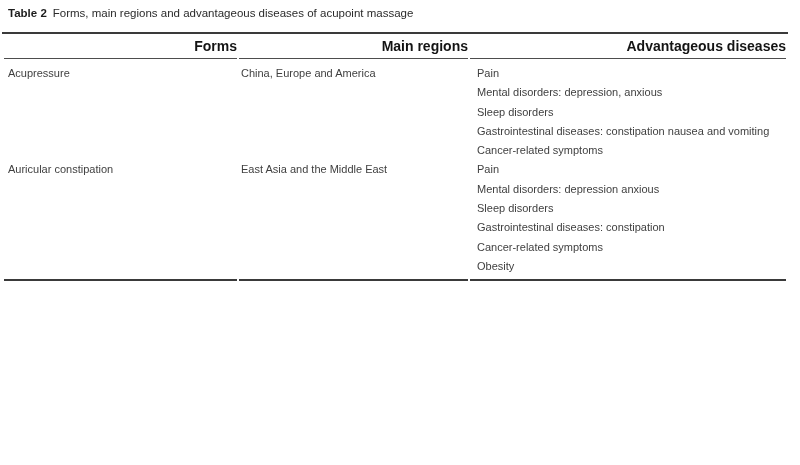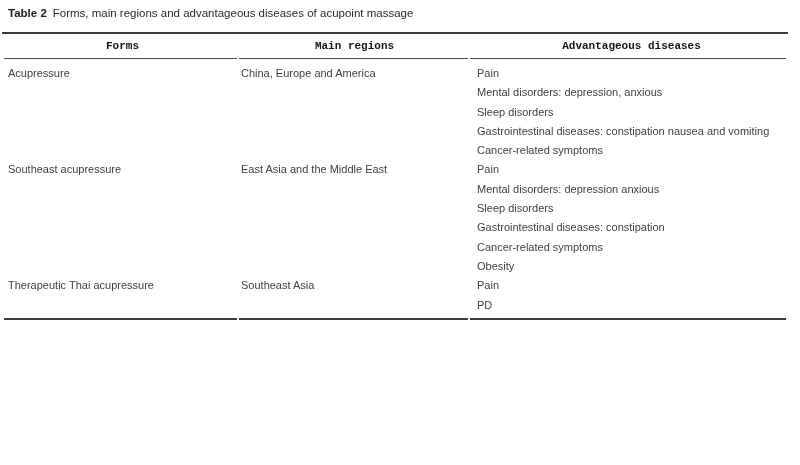--- a/index.html
+++ b/index.html
@@ -32,28 +32,27 @@
     width:786px;
     border-collapse:separate;
     border-spacing:2px 0;
     table-layout:fixed;
     border-top:2px solid var(--rule-thick);
   }
   col.c1{width:233px;}
   col.c2{width:229px;}
   col.c3{width:316px;}
   th{
-    text-align:center;
-    font-size:11px;
+    text-align:right;
+    font-size:14px;
     font-weight:bold;
     color:var(--header-color);
     padding:6px 0 6px 0;
     border-bottom:1px solid var(--rule-thin);
     line-height:12px;
-    font-family:Liberation Mono, monospace;
   }
   th.h1{padding-left:4px;}
   th.h2{padding-left:2px;margin-left:20px;}
   th.h3{padding-left:7px;margin-left:27px;}
   td{
     vertical-align:top;
     font-size:11px;
     color:var(--body-color);
     line-height:19.3px;
     padding:0;
@@ -91,34 +90,26 @@
           <td class="c2">China, Europe and America</td>
           <td class="c3">
             <div class="disease-line">Pain</div>
             <div class="disease-line">Mental disorders: depression, anxious</div>
             <div class="disease-line">Sleep disorders</div>
             <div class="disease-line">Gastrointestinal diseases: constipation nausea and vomiting</div>
             <div class="disease-line">Cancer-related symptoms</div>
           </td>
         </tr>
         <tr>
-          <td class="c1">Southeast acupressure</td>
+          <td class="c1">Auricular constipation</td>
           <td class="c2">East Asia and the Middle East</td>
           <td class="c3">
             <div class="disease-line">Pain</div>
             <div class="disease-line">Mental disorders: depression anxious</div>
             <div class="disease-line">Sleep disorders</div>
             <div class="disease-line">Gastrointestinal diseases: constipation</div>
             <div class="disease-line">Cancer-related symptoms</div>
             <div class="disease-line">Obesity</div>
           </td>
         </tr>
-        <tr>
-          <td class="c1">Therapeutic Thai acupressure</td>
-          <td class="c2">Southeast Asia</td>
-          <td class="c3">
-            <div class="disease-line">Pain</div>
-            <div class="disease-line">PD</div>
-          </td>
-        </tr>
       </tbody>
   </table>
 </div>
 
 </body></html>

